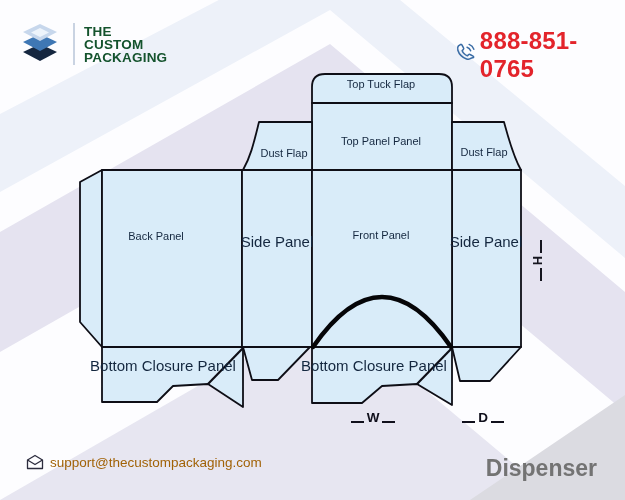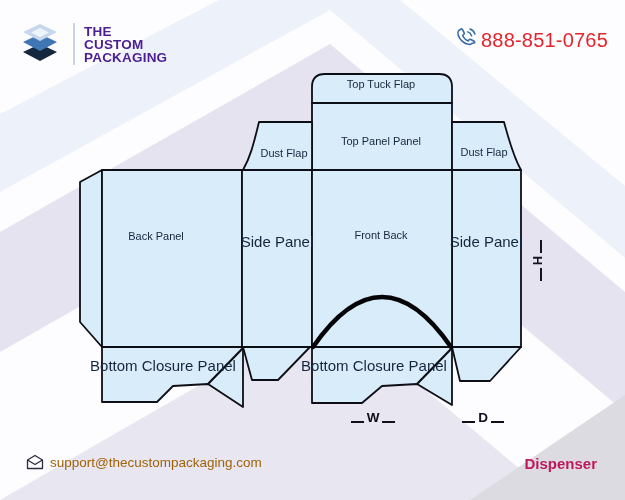--- a/index.html
+++ b/index.html
@@ -5,44 +5,44 @@
   html,body { margin:0; padding:0; }
   .stage {
     position:relative; width:625px; height:500px; overflow:hidden;
     background:#fdfdff; font-family:"Liberation Sans", sans-serif;
   }
   .bg, .dieline { position:absolute; left:0; top:0; }
 
   
   .header-logo { position:absolute; left:16px; top:20px; display:flex; align-items:center; gap:9px; cursor:pointer; }
   .logo-divider { width:2px; height:42px; background:#c9d3e2; }
-  .logo-text { font-weight:bold; color:#4c1d95; font-size:13.5px; line-height:13px; letter-spacing:.2px; }
+  .logo-text { font-weight:bold; color:#14532d; font-size:13.5px; line-height:13px; letter-spacing:.2px; }
   .header-phone { position:absolute; left:451px; top:27px; display:flex; align-items:center; gap:4px; cursor:pointer; }
-  .phone-number { color:#e3242b; font-weight:normal; font-size:20px; letter-spacing:.2px; }
+  .phone-number { color:#e3242b; font-weight:bold; font-size:24px; letter-spacing:.2px; }
 
   
   .plabel { position:absolute; transform:translate(-50%,-50%); color:#14273f; white-space:nowrap; }
   .lg { font-size:11px; }
   .sm { font-size:15px; }
 
   
   .dim-h { position:absolute; left:528px; top:240px; width:18px; height:46px;
            display:flex; flex-direction:column; align-items:center; }
   .dim-h .tick { width:2px; height:13px; background:#15151f; transform:translateX(4px); }
   .dim-h .letter { font-weight:bold; font-size:12.5px; color:#15151f; line-height:15px; transform:rotate(90deg); }
   .dim-w, .dim-d { position:absolute; top:410px; display:flex; align-items:flex-end; justify-content:center;
                    gap:3px; font-weight:bold; font-size:13.5px; color:#10101c; }
   .dim-w { left:346px; width:54px; }
   .dim-d { left:459px; width:48px; }
   .dash { width:13px; height:2px; border-bottom:2px solid #10101c; margin-bottom:2px; }
 
   
   .footer-email { position:absolute; left:26px; top:454px; display:flex; align-items:center; gap:6px;
                   color:#a16207; font-size:13.5px; cursor:pointer; }
-  .product-name { position:absolute; right:28px; top:455px; font-weight:bold; font-size:15px; color:#be185d; }
+  .product-name { position:absolute; right:28px; top:455px; font-weight:bold; font-size:23px; color:#737373; }
 </style>
 </head>
 <body>
 
 <div class="stage">
 
   <svg class="bg" width="625" height="500" viewBox="0 0 625 500">
     <rect x="0" y="0" width="625" height="500" fill="#fdfdff"></rect>
     <polygon points="0,114 330,-58 625,186 625,258 330,10 0,192" fill="#edf1f9"></polygon>
     <polygon points="0,232 330,44 625,292 625,412 330,164 0,352" fill="#e5e3f0"></polygon>
@@ -70,21 +70,21 @@
     <path d="M417,384 L452,348" fill="none" stroke="#0e0e16" stroke-width="2.2"></path>
     <path d="M313,347 Q382,247 451,347" fill="none" stroke="#050508" stroke-width="4.5" stroke-linecap="round"></path>
   </svg>
 
   <div class="plabel lg" style="left:381px; top:84px;">Top Tuck Flap</div>
   <div class="plabel lg" style="left:381px; top:141px;">Top Panel Panel</div>
   <div class="plabel lg" style="left:284px; top:153px;">Dust Flap</div>
   <div class="plabel lg" style="left:484px; top:152px;">Dust Flap</div>
   <div class="plabel lg" style="left:156px; top:236px;">Back Panel</div>
   <div class="plabel sm" style="left:277px; top:241px;">Side Panel</div>
-  <div class="plabel lg" style="left:381px; top:235px;">Front Back</div>
+  <div class="plabel lg" style="left:381px; top:235px;">Front Panel</div>
   <div class="plabel sm" style="left:486px; top:241px;">Side Panel</div>
   <div class="plabel sm" style="left:163px; top:365px;">Bottom Closure Panel</div>
   <div class="plabel sm" style="left:374px; top:365px;">Bottom Closure Panel</div>
 
   <div class="dim-h">
     <div class="tick"></div>
     <div class="letter">H</div>
     <div class="tick"></div>
   </div>
   <div class="dim-w">

